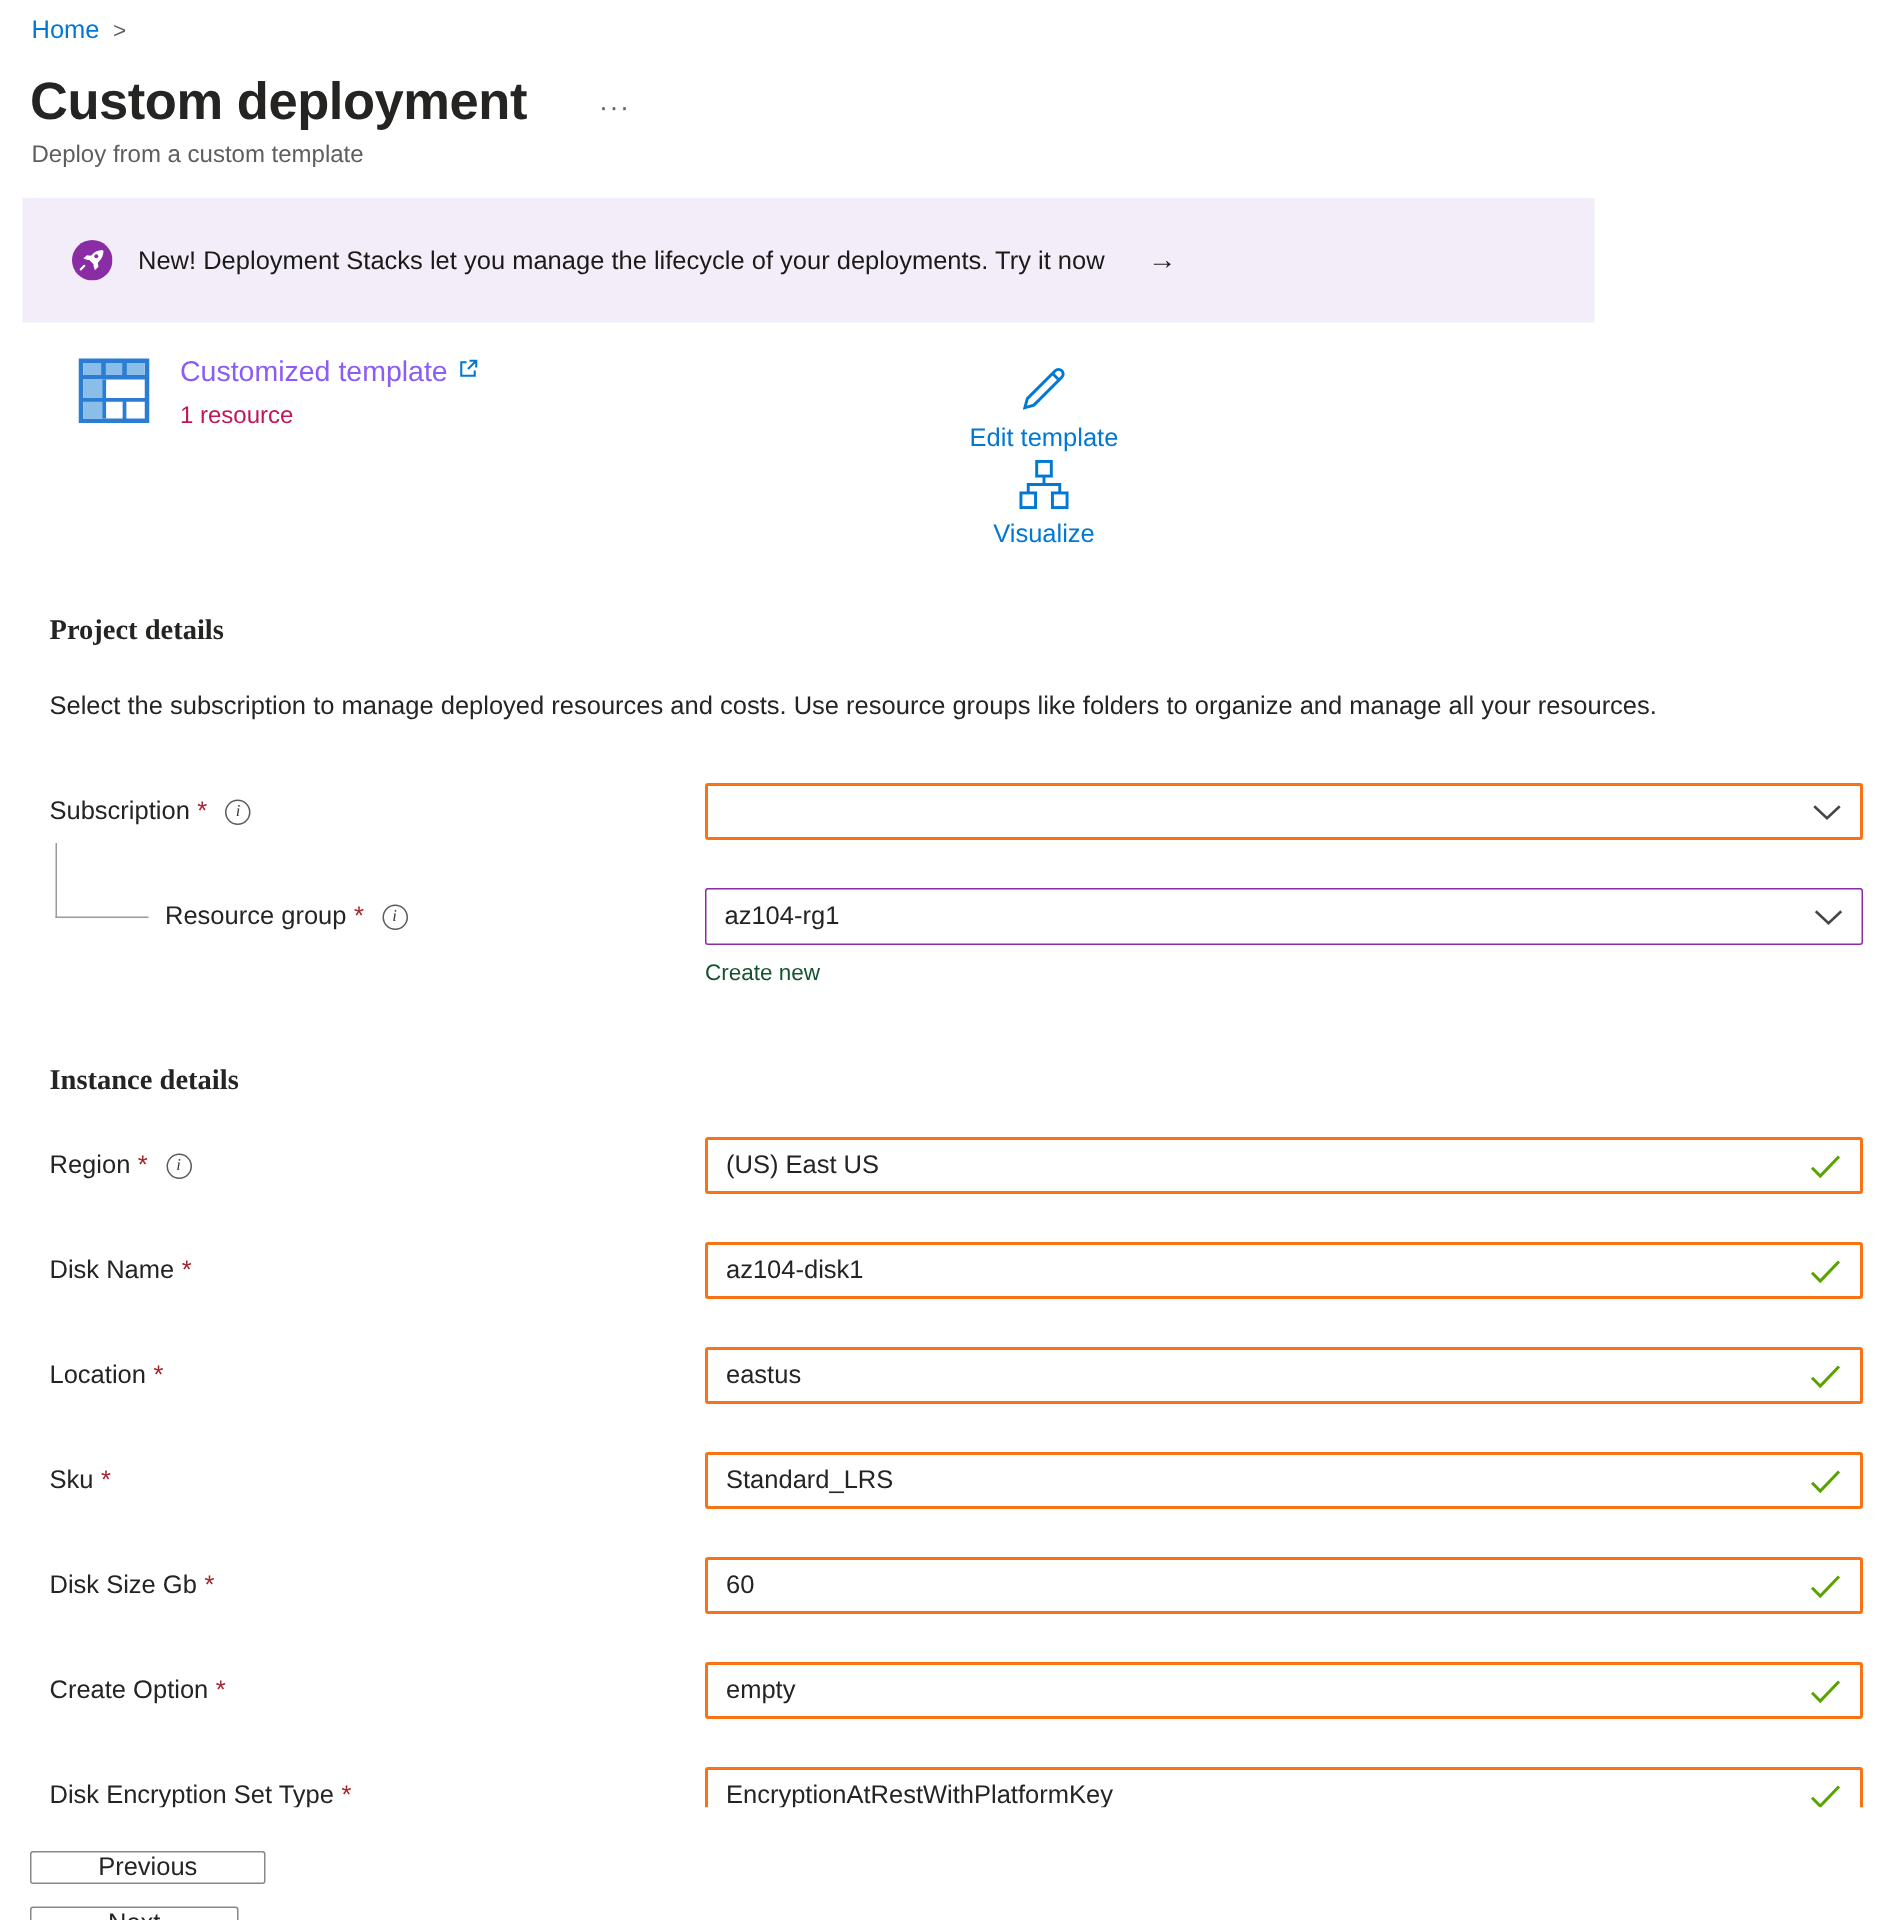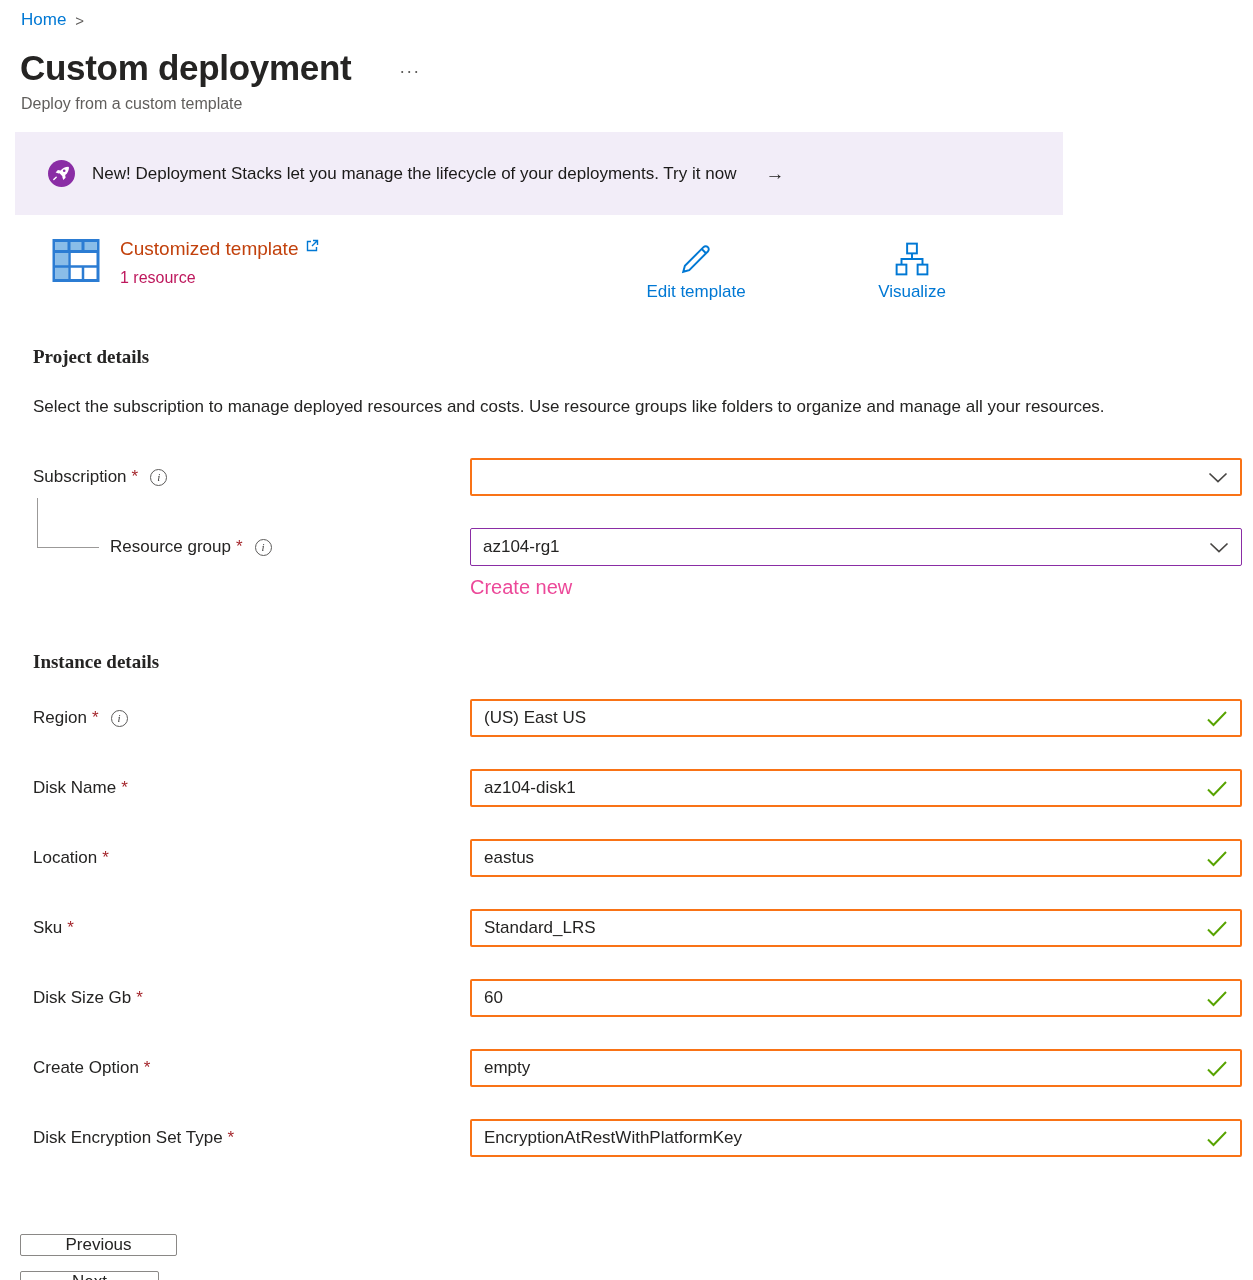--- a/index.html
+++ b/index.html
@@ -25,23 +25,23 @@
 
   
   .banner { margin:19px 0 0 15px; width:1048px; height:83px; background:#f2edf8;
             display:flex; align-items:center; padding-left:33px; gap:17px;
             font-size:17px; color:#1b1a19; }
   .banner-arrow { margin-left:12px; font-size:19px; color:#1b1a19; cursor:pointer; }
 
   
   .template-row { margin:23px 17px 0 52px; display:flex; align-items:flex-start; }
   .template-info { margin-left:20px; }
-  .template-link { color:#c2410c; font-size:19px; display:flex; align-items:center; gap:7px; cursor:pointer; }
+  .template-link { color:#8b5cf6; font-size:19px; display:flex; align-items:center; gap:7px; cursor:pointer; }
   .template-count { margin-top:9px; font-size:16px; color:#be185d; }
-  .template-actions { margin-left:auto; display:flex; width:648px; }
+  .template-actions { margin-left:auto; display:flex; width:648px;flex-direction:column; }
   .action { width:216px; display:flex; flex-direction:column; align-items:center; gap:5px; color:#0078d4; cursor:pointer; padding-top:3px; }
   .action-label { font-size:17px; }
 
   
   .section-title { margin:44px 0 0 33px; font-size:19px; font-weight:700; color:#252423;font-family:Liberation Serif, serif; }
   .section-title.instance { margin-top:52px; }
   .description { margin:24px 0 0 33px; font-size:17px; line-height:30px; max-width:1150px; color:#252423; }
 
   
   .form { margin-left:33px; }
@@ -55,21 +55,21 @@
   .info { width:17px; height:17px; border:1px solid #5c5b5a; border-radius:50%; font-size:11px;
           display:inline-flex; align-items:center; justify-content:center; margin-left:12px;
           color:#3b3a39; font-family:"Liberation Serif", serif; font-style:italic; cursor:pointer; flex:none; }
   .input-col { width:772px; height:38px; border:2px solid #f97316; border-radius:2px;
                display:flex; align-items:center; padding:0 12px; font-size:17px;
                color:#252423; background:#fff; cursor:pointer; }
   .input-col.purple { border:1.5px solid #8a2da5; }
   .trail { margin-left:auto; display:flex; align-items:center; }
   .connector { position:absolute; left:4px; top:40px; width:62px; height:50px;
                border-left:1px solid #9b9998; border-bottom:1px solid #9b9998; }
-  .create-new { display:inline-block; margin:10px 0 0 437px; font-size:20px; color:#ec4899; cursor:pointer;text-align:right; }
+  .create-new { display:inline-block; margin:10px 0 0 437px; font-size:15px; color:#14532d; cursor:pointer;text-align:right; }
 
   
   .footer { position:absolute; left:0; bottom:0; width:100%; height:75px; background:#fff;
             display:flex; align-items:flex-start; padding:29px 0 0 20px; gap:15px; z-index:5;flex-direction:column; }
   .btn { height:38px; border-radius:2px; font-size:17px; font-family:inherit; cursor:pointer; }
   .btn-secondary { background:#fff; border:1px solid #8a8886; color:#252423; }
   .btn-prev { width:157px; }
   .btn-next { width:139px; }
   .btn-primary { background:#0078d4; border:1px solid #0078d4; color:#fff; width:235px; }
 </style>

